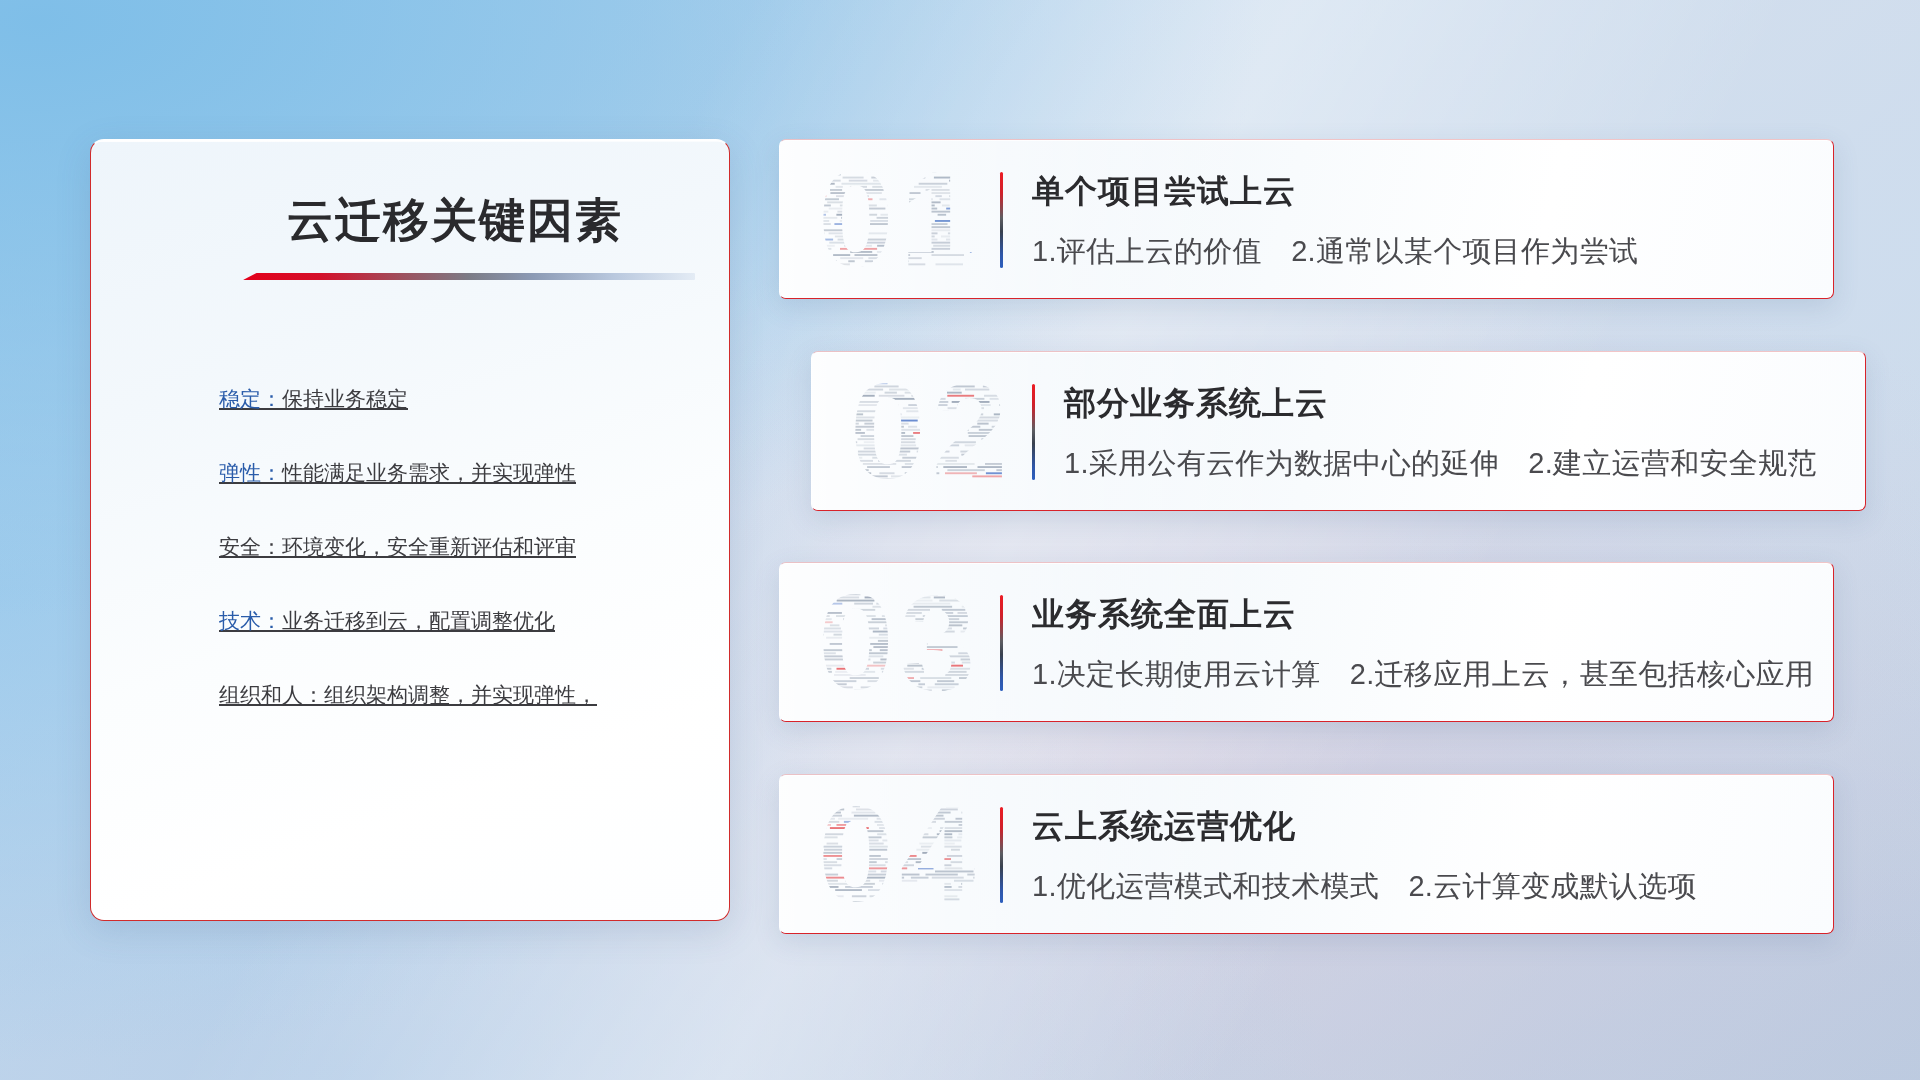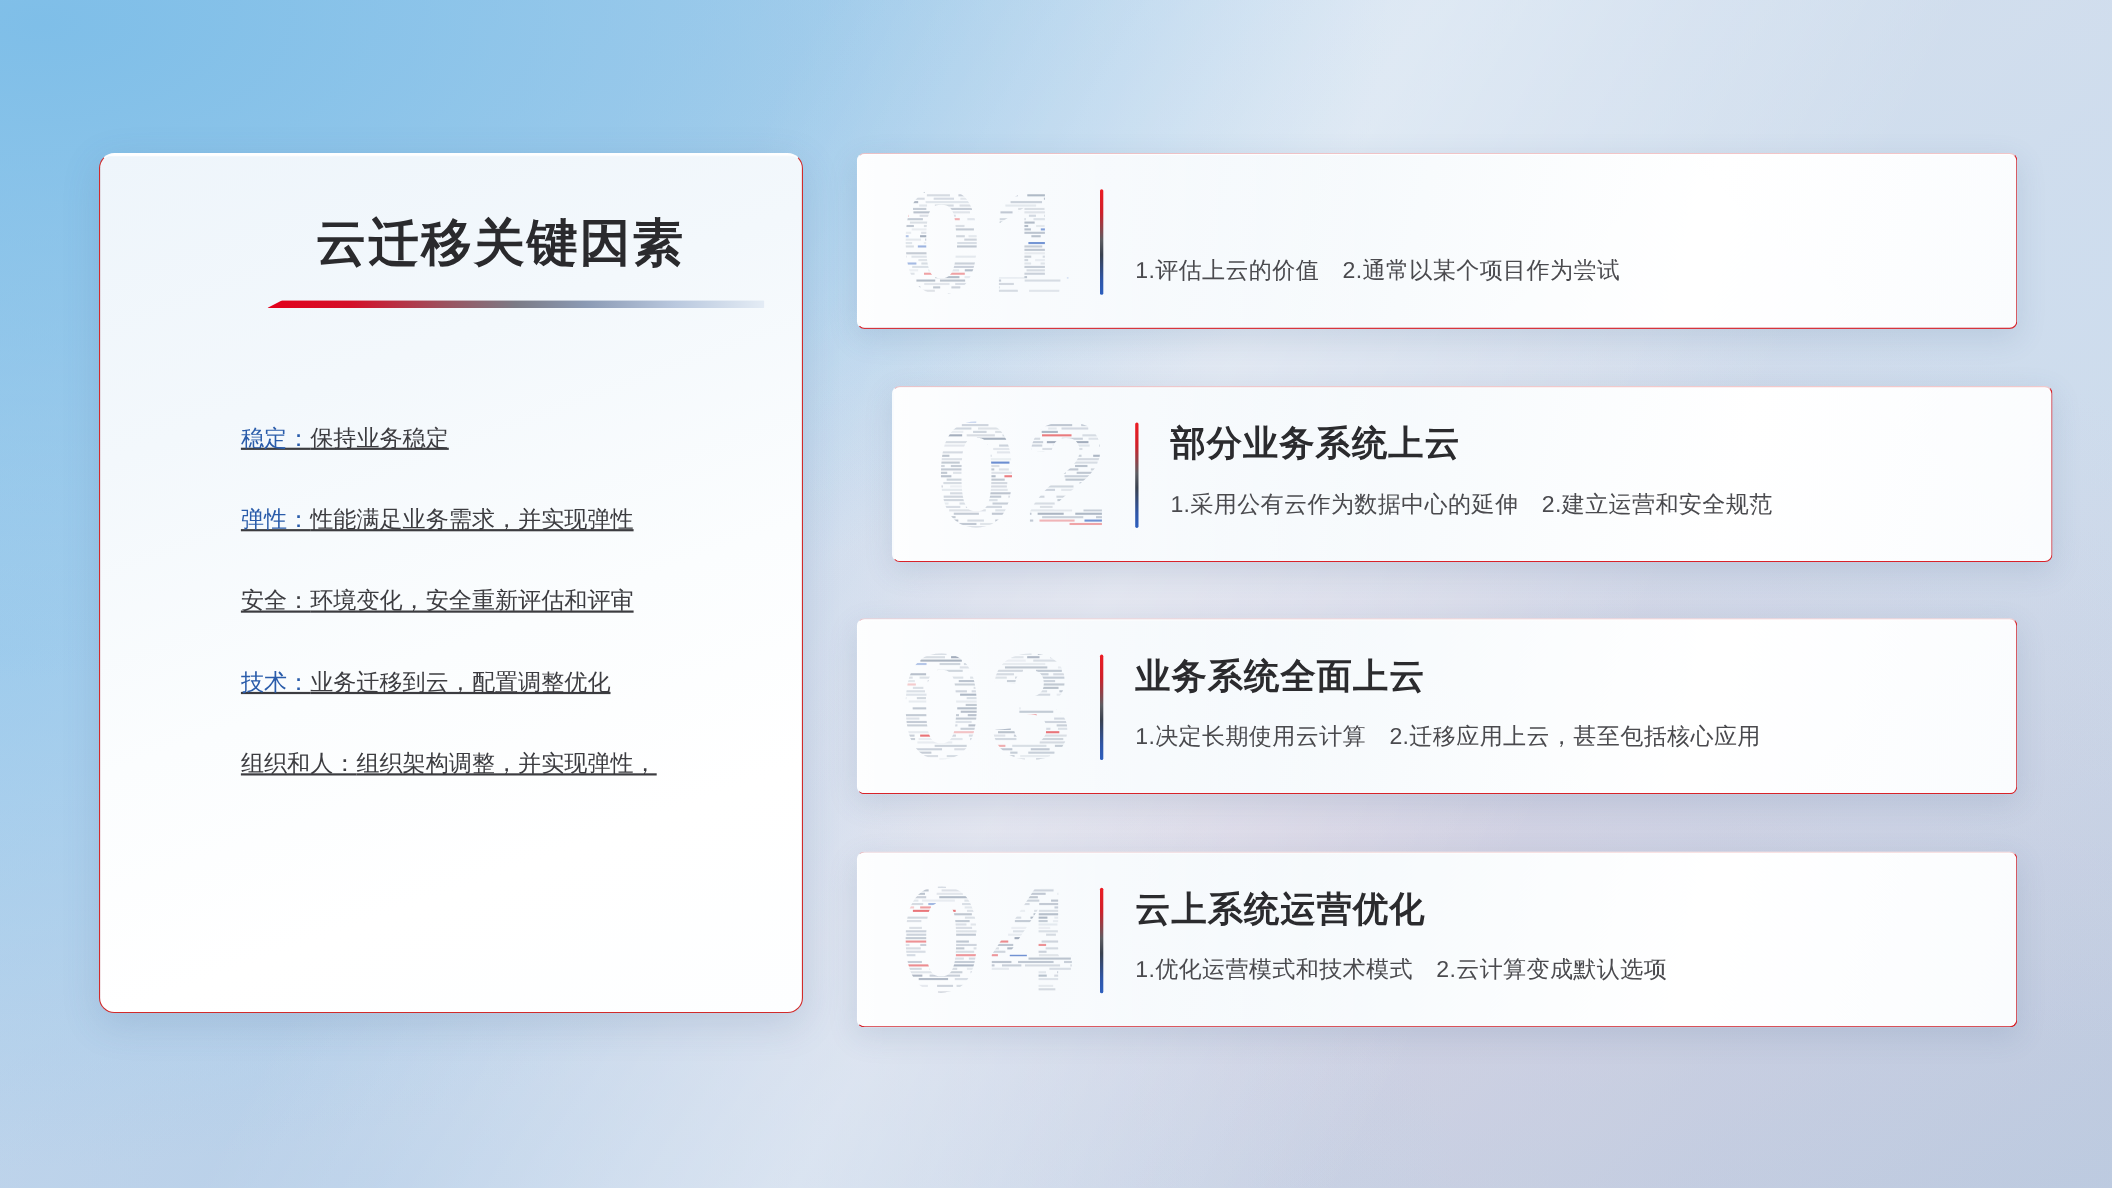--- a/index.html
+++ b/index.html
@@ -91,21 +91,21 @@
     position:absolute; left:220px; top:32px; width:3px; height:96px;
     background:linear-gradient(180deg,#ec1c24 0%,#d0202a 22%,#5d5d62 48%,#39414f 62%,#2f56a8 86%,#2d5fbe 100%);
     border-radius:2px;
   }
   .step-title {
     position:absolute; left:252px; top:30px;
     font-size:32px; font-weight:700; color:#2b2b2e; letter-spacing:1px; white-space:nowrap;
   }
   .step-desc {
     position:absolute; left:252px; top:92px;
-    font-size:21px; color:#4a4a4e; letter-spacing:0.3px; white-space:nowrap;
+    font-size:29px; color:#4a4a4e; letter-spacing:0.3px; white-space:nowrap;
   }
 </style>
 </head>
 <body>
 
 <div id="bg"></div>
 <div id="bg-sheen"></div>
 
 <section id="left-card">
   <h1 id="left-title">云迁移关键因素</h1>
@@ -370,20 +370,21 @@
           <rect x="157.6" y="124.9" width="32.0" height="1.9" fill="#aab4c2" opacity="0.59"></rect>
           <rect x="-6.0" y="128.0" width="22.2" height="1.9" fill="#9aa5b4" opacity="0.31"></rect>
           <rect x="50.7" y="128.0" width="14.6" height="1.9" fill="#7f8da1" opacity="0.54"></rect>
           <rect x="105.0" y="128.0" width="22.4" height="1.9" fill="#c3cbd6" opacity="0.83"></rect>
           <rect x="139.2" y="128.0" width="14.8" height="1.9" fill="#7f8da1" opacity="0.50"></rect>
           <rect x="159.0" y="128.0" width="31.1" height="1.9" fill="#8f9cae" opacity="0.80"></rect>
         </g>
       </svg>
   </div>
   <div class="step-bar"></div>
+  <h2 class="step-title">单个项目尝试上云</h2>
   <p class="step-desc">1.评估上云的价值　2.通常以某个项目作为尝试</p>
 </section>
 
 <section id="step-2" class="step-card">
   <div class="step-num">
     <svg viewBox="0 0 190 132" aria-hidden="true">
         <defs>
           <clipPath id="numclip1">
             <text x="4" y="112" font-size="136" font-weight="700" letter-spacing="6" font-family="&quot;Liberation Sans&quot;,&quot;DejaVu Sans&quot;,sans-serif">02</text>
           </clipPath>

